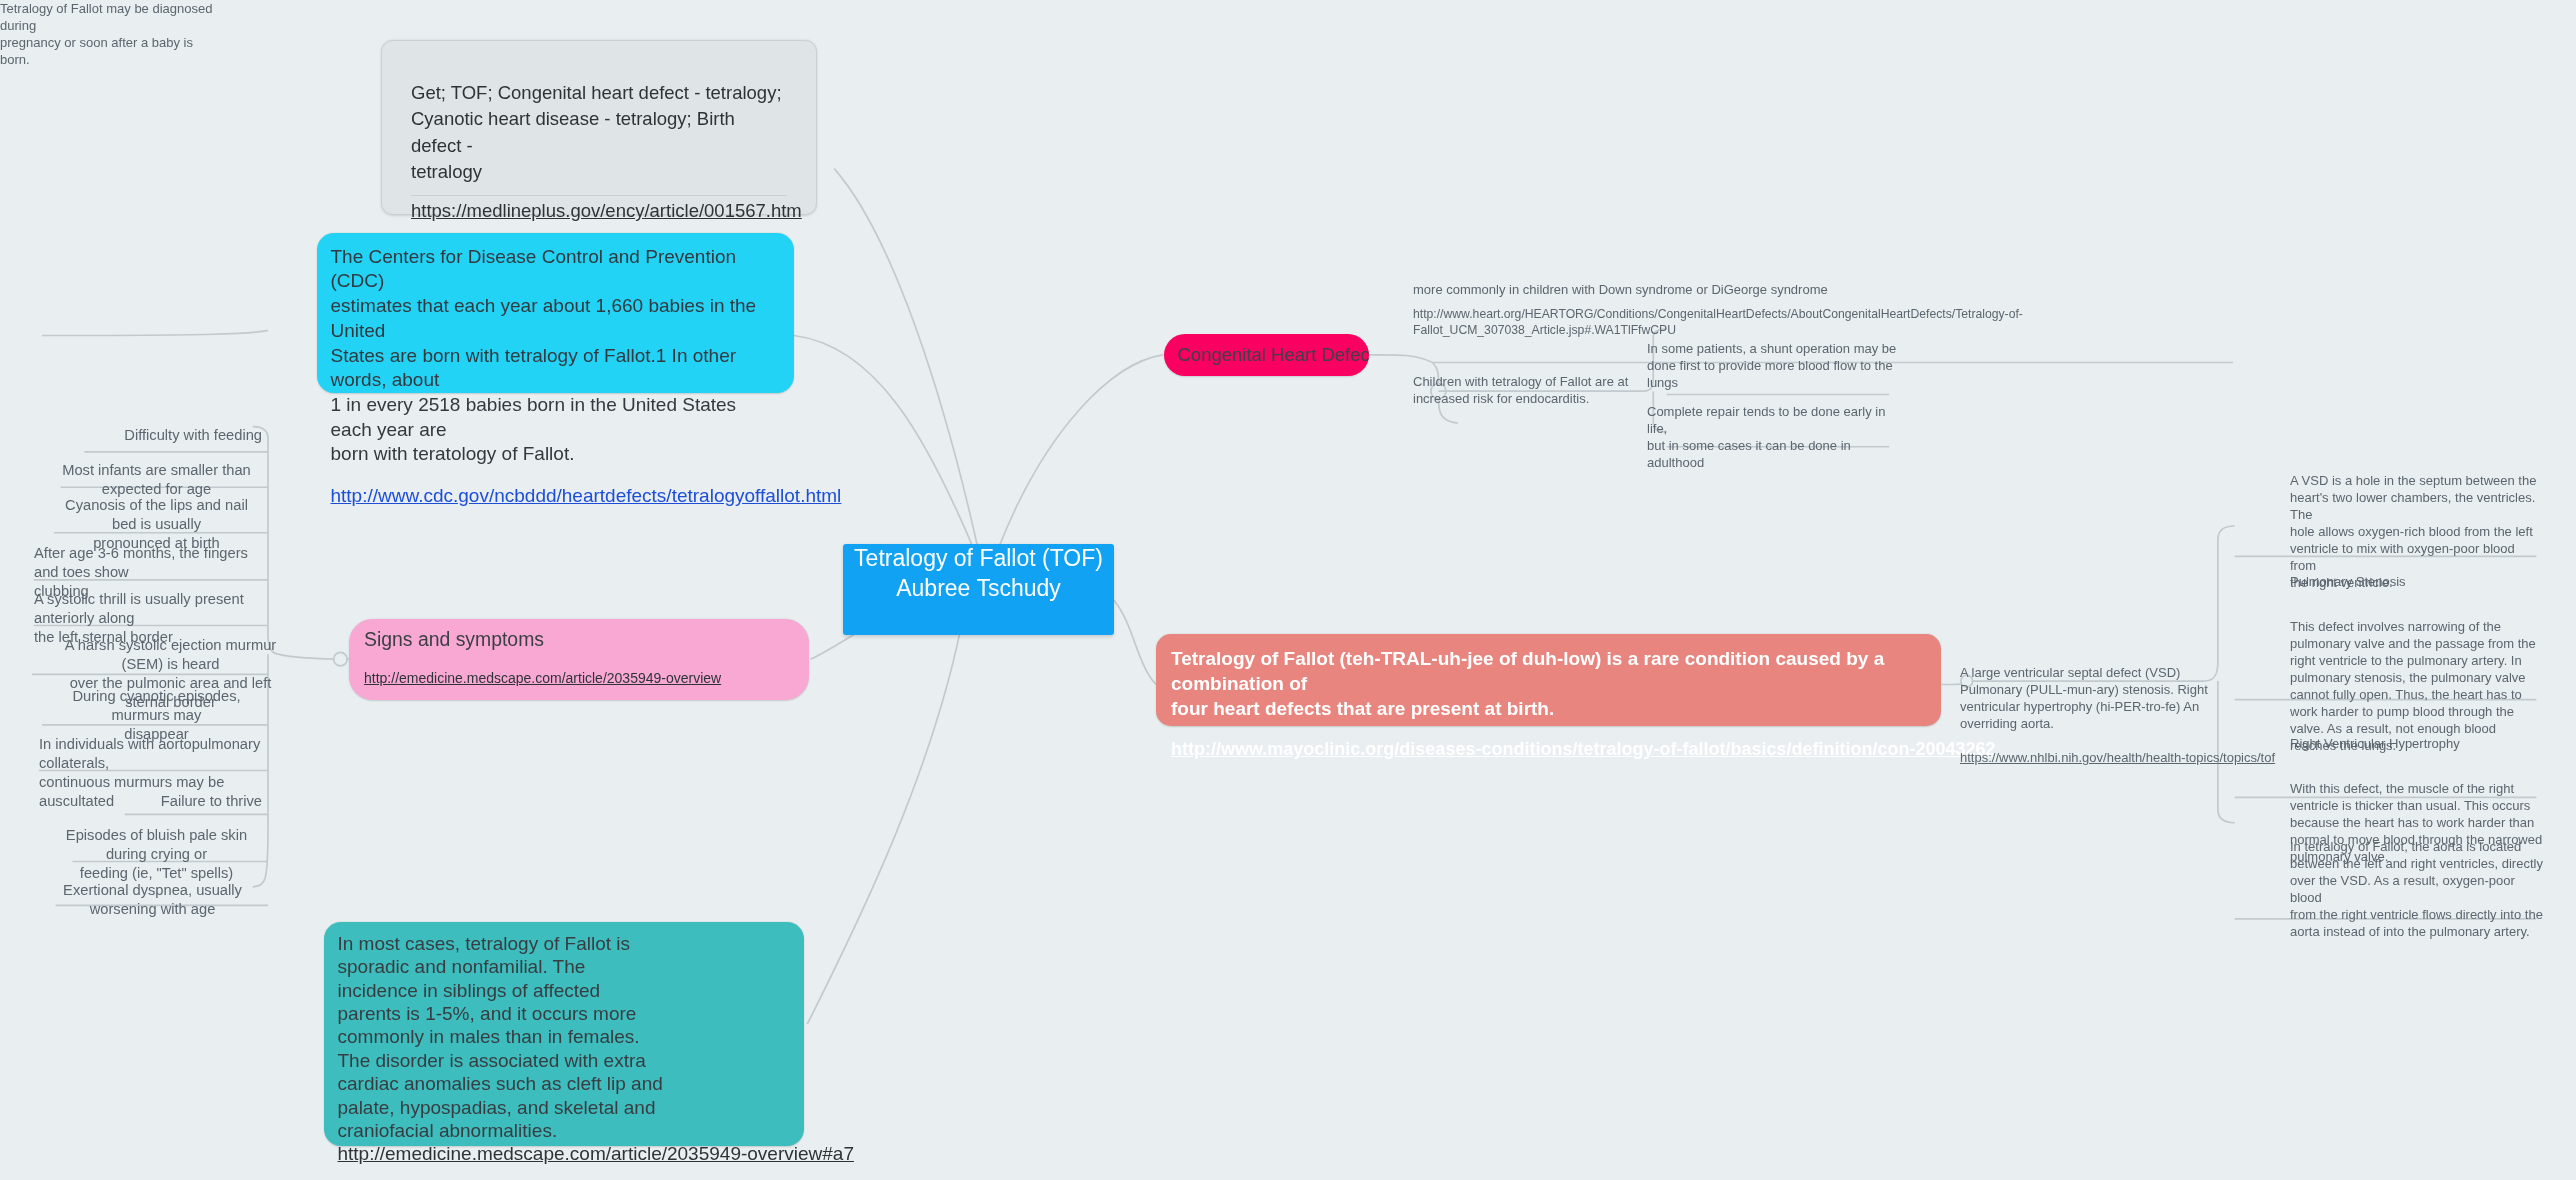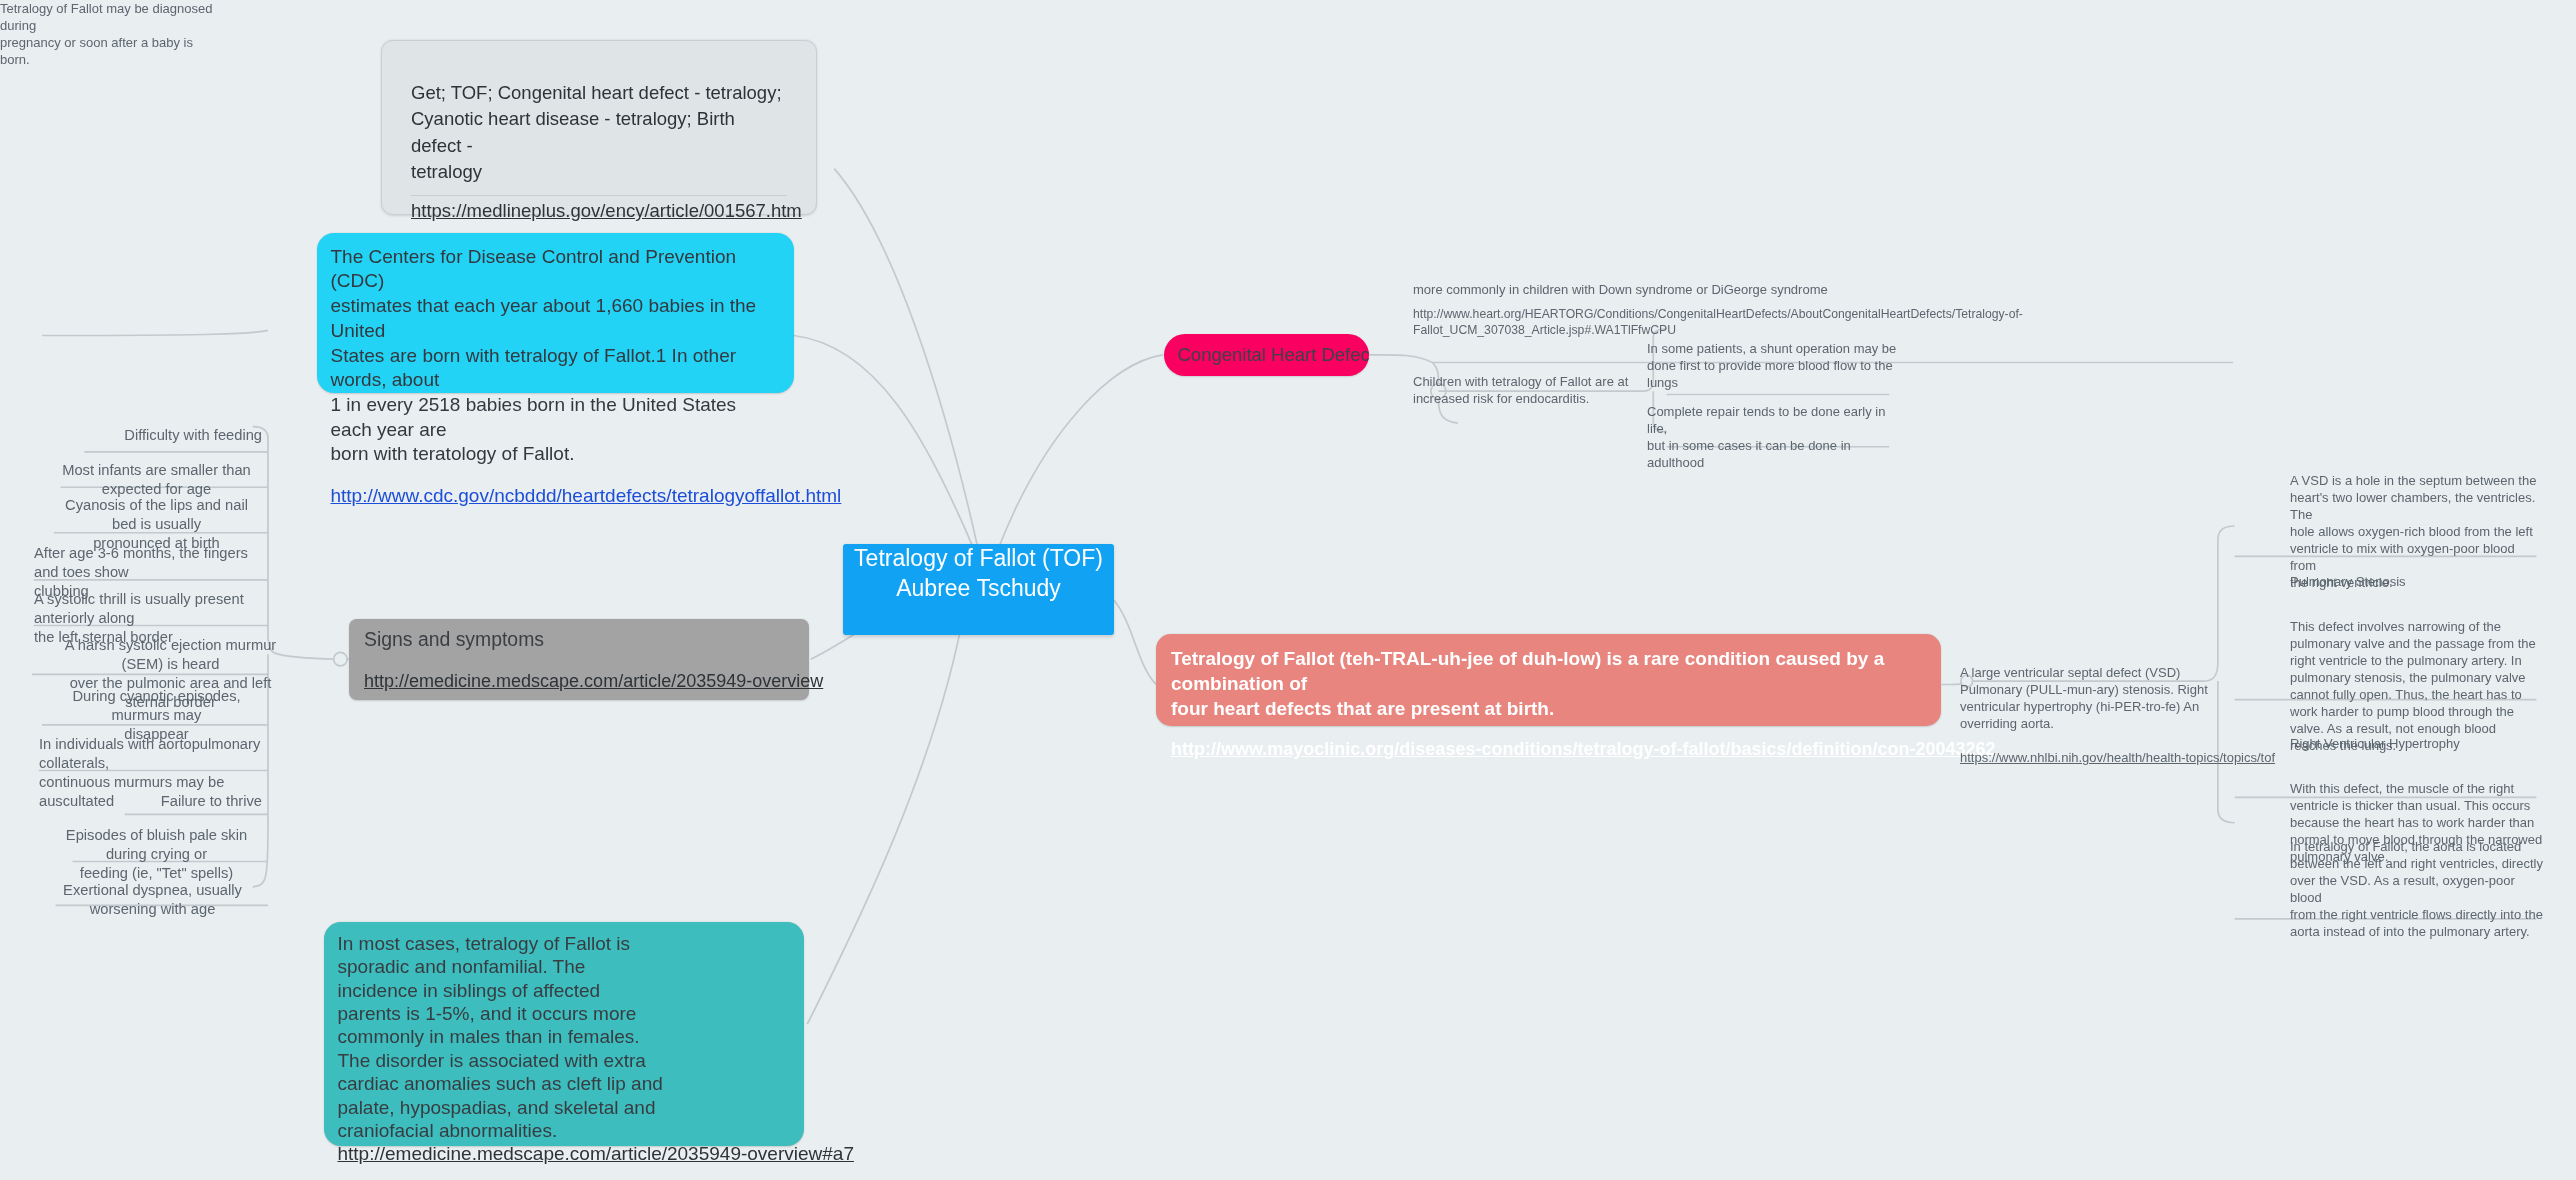--- a/index.html
+++ b/index.html
@@ -70,28 +70,28 @@
     border-radius: 17px;
     padding: 11.8px 13.5px 0 13.5px;
     color: #33393f;
     font-size: 19px;
     line-height: 1.30;
   }
   #node-cdc .lnk { margin-top: 17px; color: #1d4ed8; font-size: 19px; }
 
   #node-signs {
     left: 349px; top: 619px; width: 460px; height: 81px;
-    background: #a3a3a3;
-    border-radius: 8px;
+    background: #f9a8d4;
+    border-radius: 24px;
     padding: 8.4px 15px 0 15px;
     color: #3a3f44;
     font-size: 19.4px;
     line-height: 1.25;
   }
-  #node-signs .lnk { margin-top: 18.5px; color: #2e3338; font-size: 18px; }
+  #node-signs .lnk { margin-top: 18.5px; color: #2e3338; font-size: 14px; }
 
   #node-center {
     left: 843px; top: 544px; width: 271px; height: 91px;
     background: #11a2f3;
     border-radius: 3px;
     color: #ffffff;
     font-size: 23px;
     line-height: 1.30;
     text-align: center;
     box-shadow: 0 1.7px 3.4px rgba(0,0,0,.14);

